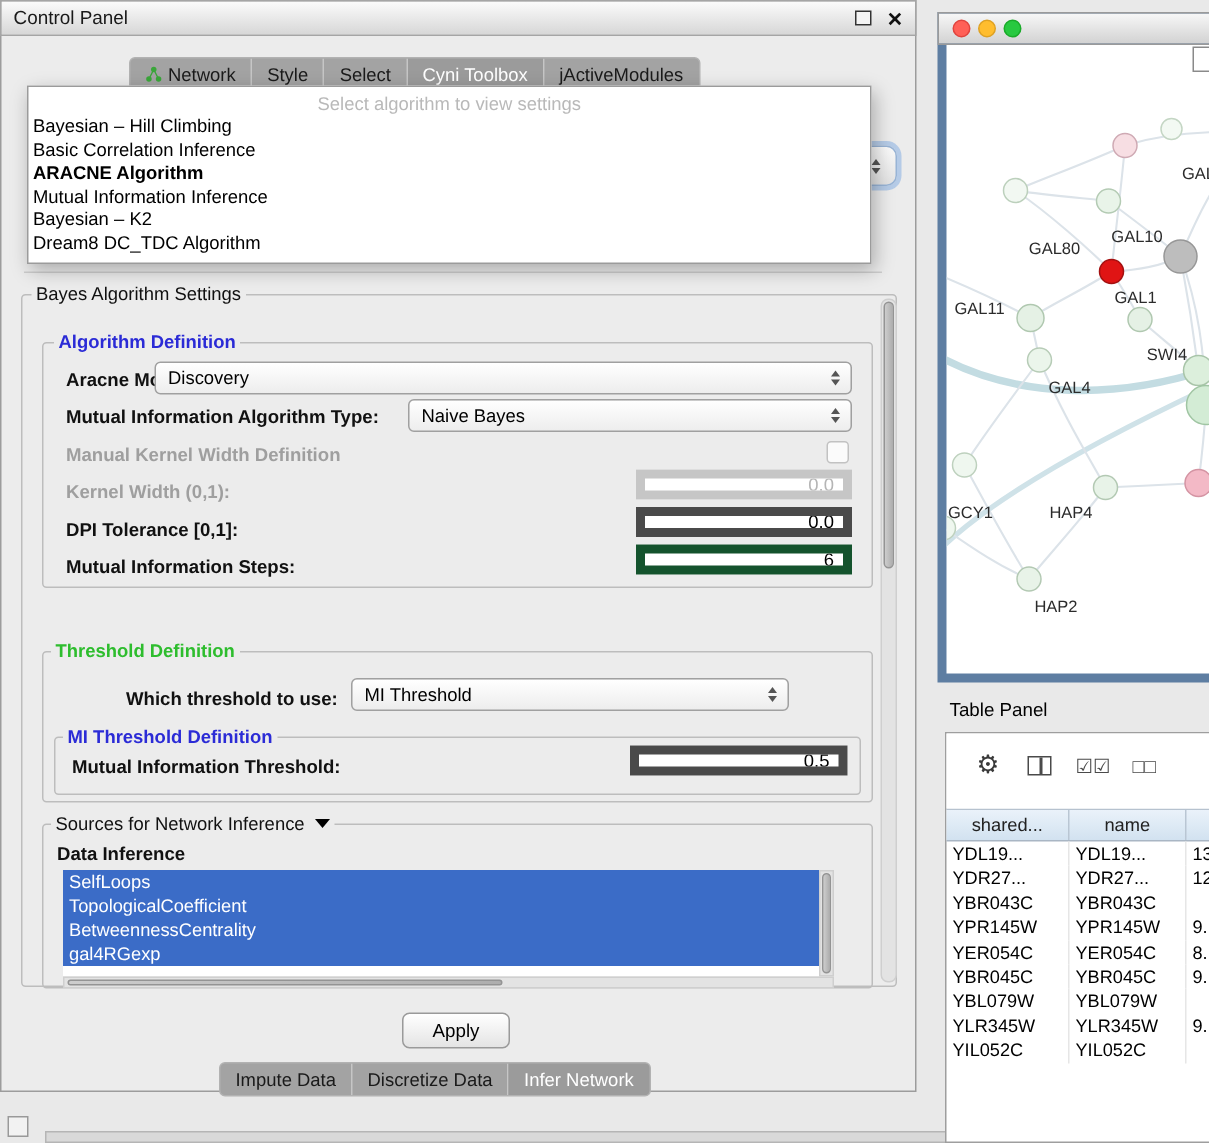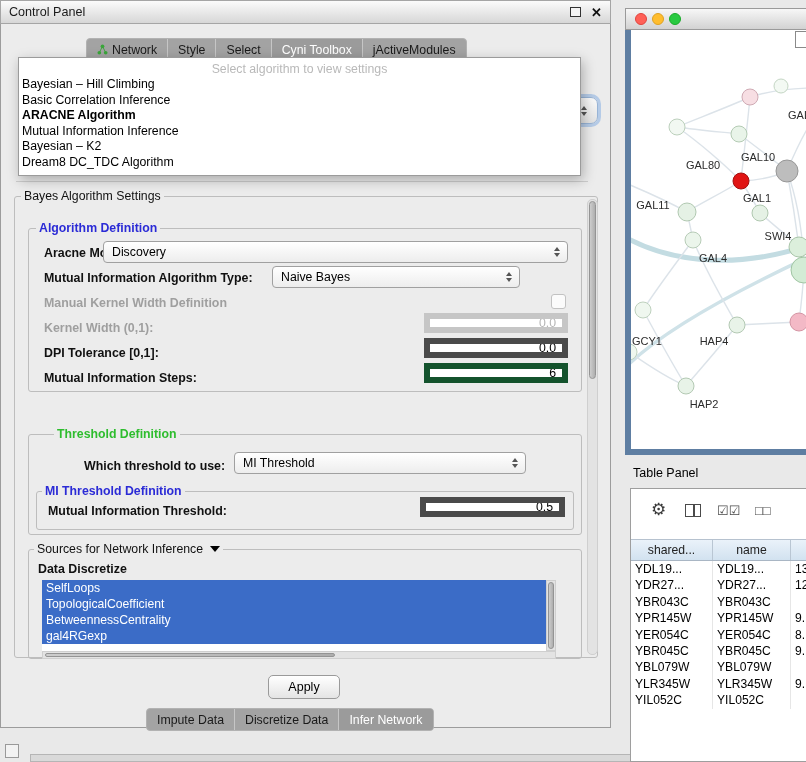--- a/index.html
+++ b/index.html
@@ -149,21 +149,21 @@
   <div class="abs flabel" style="left:44px;top:246px;">Aracne Mode:</div>
   <div class="abs combo" style="left:103px;top:241px;width:465px;">
     <span class="cval">Discovery</span>
     <span class="carrows">
         <span class="tri-up"></span>
         <span class="tri-dn"></span>
       </span>
   </div>
 
   <div class="abs flabel" style="left:44px;top:271px;">Mutual Information Algorithm Type:</div>
-  <div class="abs combo" style="left:272px;top:266px;width:248px;">
+  <div class="abs combo" style="left:272px;top:266px;width:296px;">
     <span class="cval">Naive Bayes</span>
     <span class="carrows">
         <span class="tri-up"></span>
         <span class="tri-dn"></span>
       </span>
   </div>
 
   <div class="abs flabel dis" style="left:44px;top:296px;">Manual Kernel Width Definition</div>
   <div class="abs chk" style="left:551px;top:294px;"></div>
 
@@ -171,42 +171,42 @@
   <input class="abs tf dis" style="left: 424px; top: 313px; width: 144px;" readonly="" value="0.0">
 
   <div class="abs flabel" style="left:44px;top:346px;">DPI Tolerance [0,1]:</div>
   <input class="abs tf dark" style="left: 424px; top: 338px; width: 144px;" readonly="" value="0.0">
 
   <div class="abs flabel" style="left:44px;top:371px;">Mutual Information Steps:</div>
   <input class="abs tf" style="left: 424px; top: 363px; width: 144px;" readonly="" value="6">
 
 
   <div class="abs group" style="left:28px;top:434px;width:554px;height:101px;"></div>
-  <div class="abs gl green" style="left:34px;top:427px;margin-left:20px;">Threshold Definition</div>
+  <div class="abs gl green" style="left:34px;top:427px;">Threshold Definition</div>
 
   <div class="abs flabel" style="left:84px;top:459px;">Which threshold to use:</div>
   <div class="abs combo" style="left:234px;top:452px;width:292px;">
     <span class="cval">MI Threshold</span>
     <span class="carrows">
         <span class="tri-up"></span>
         <span class="tri-dn"></span>
       </span>
   </div>
 
   <div class="abs group" style="left:36px;top:491px;width:538px;height:39px;"></div>
   <div class="abs gl blue" style="left:42px;top:484px;">MI Threshold Definition</div>
   <div class="abs flabel" style="left:48px;top:504px;">Mutual Information Threshold:</div>
   <input class="abs tf dark" style="left: 420px; top: 497px; width: 145px;" readonly="" value="0.5">
 
   <div class="abs group" style="left:28px;top:549px;width:554px;height:110px;"></div>
   <div class="abs gl" style="left:34px;top:542px;display:flex;align-items:center;gap:7px;">
     <span>Sources for Network Inference</span>
     <span class="tri-down-b"></span>
   </div>
-  <div class="abs flabel" style="left:38px;top:562px;">Data Discretize</div>
+  <div class="abs flabel" style="left:38px;top:562px;">Data Inference</div>
 
   <div class="abs" style="left:42px;top:580px;width:504px;height:71px;background:#fff;">
     <div class="attr">SelfLoops</div>
     <div class="attr">TopologicalCoefficient</div>
     <div class="attr">BetweennessCentrality</div>
     <div class="attr">gal4RGexp</div>
   </div>
   <div class="abs sbtrack" style="left:546px;top:580px;width:10px;height:71px;">
     <div class="sbthumb" style="position:absolute;left:1px;top:1px;width:6px;height:67px;"></div>
   </div>

